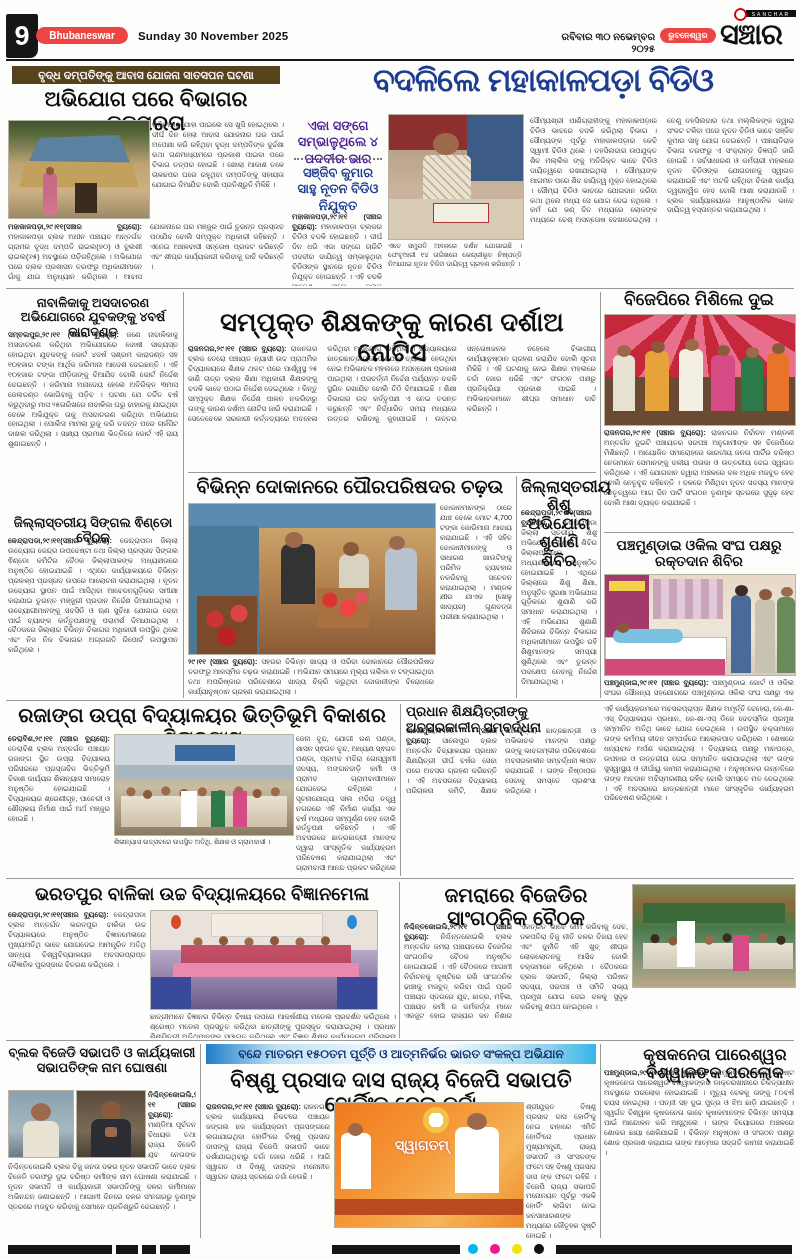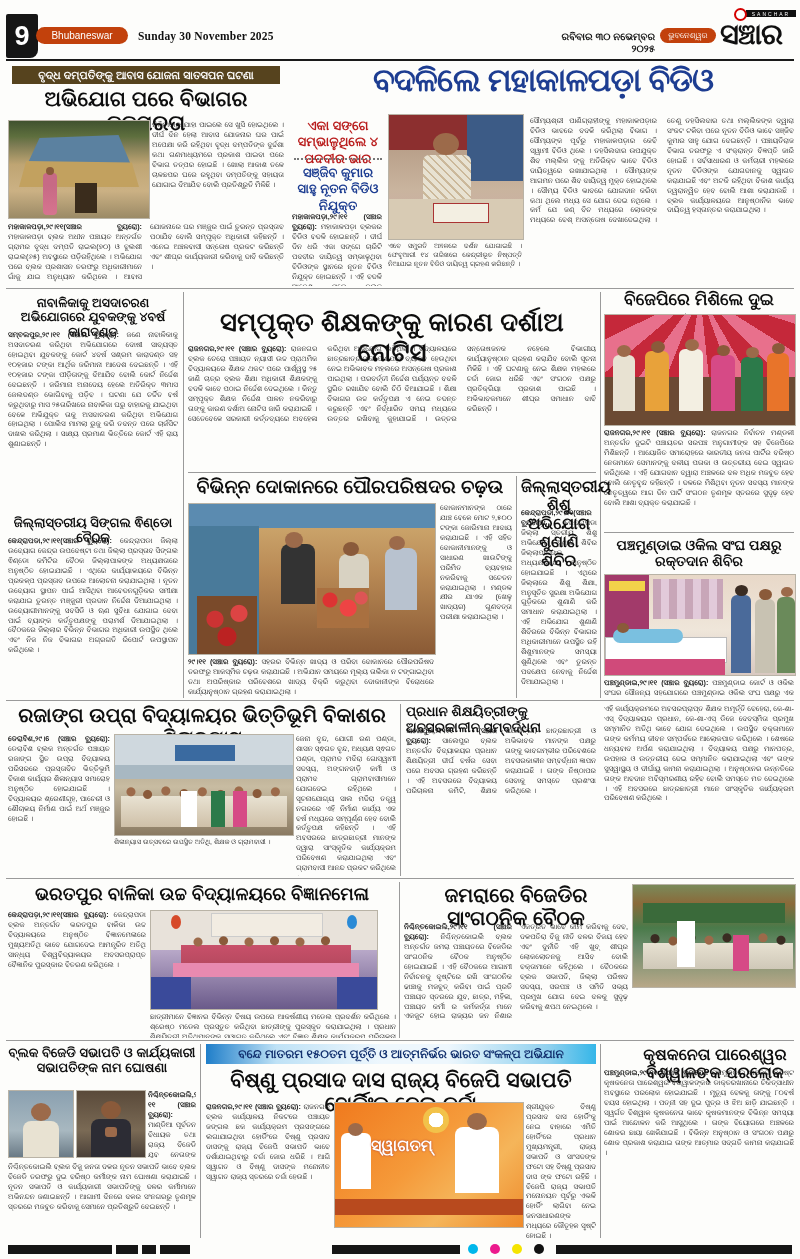--- a/index.html
+++ b/index.html
@@ -1,22 +1,22 @@
 <!DOCTYPE html>
 <html><head>
 <meta charset="utf-8">
 <style>
   html,body{margin:0;padding:0;background:#e8e8e8;}
   #page{position:relative;width:800px;height:1259px;background:#fdfdfb;margin:0 auto;
         font-family:"Liberation Sans","DejaVu Sans",sans-serif;color:#111;overflow:hidden;}
   .abs{position:absolute;}
   
   .pgnum{background:#161616;color:#fff;font-weight:bold;font-size:27px;display:flex;align-items:center;justify-content:center;border-radius:2px 2px 8px 2px;}
-  .pill{background:#c2410c;color:#fff;font-weight:normal;display:flex;align-items:center;justify-content:center;border-radius:10px;}
-  .dateen{font-weight:bold;font-size:11.5px;letter-spacing:.2px;font-family:Liberation Serif, serif;}
+  .pill{background:#ef4444;color:#fff;font-weight:bold;display:flex;align-items:center;justify-content:center;border-radius:10px;}
+  .dateen{font-weight:bold;font-size:11.5px;letter-spacing:.2px;}
   .dateod{font-weight:bold;font-size:10px;}
   .masthead{font-weight:bold;font-size:29px;letter-spacing:-1px;color:#101010;line-height:1;}
   .mast-en{background:#101010;color:#fff;font-size:5px;letter-spacing:2px;display:flex;align-items:center;justify-content:center;}
   .redring{width:9px;height:9px;border:2px solid #d40000;border-radius:50%;background:#fff;}
   .hline{background:#1a1a1a;}
   .gline{background:#9a9a9a;}
   
   .kickbar{background:#56431e;color:#fff;font-weight:bold;display:flex;align-items:center;justify-content:center;}
   .kickline{display:flex;align-items:center;gap:8px;font-weight:bold;color:#111;}
   .kickline .bar{flex:1;height:5px;background:#8a8a8a;}
@@ -71,21 +71,21 @@
   </div>
   <div class="abs b" style="left:152px;top:120px;width:132px;height:98px;">
     <span>ମିଳିବାଠାରୁ ଯାହା ପାଇଲେ ସେ ଖୁସି ହୋଇଥିଲେ । ଦୀର୍ଘ ଦିନ ହେଲା ଆବାସ ଯୋଜନାର ଘର ପାଇଁ ଅପେକ୍ଷା କରି ରହିଥିବା ବୃଦ୍ଧ ଦମ୍ପତିଙ୍କ ଦୁର୍ଦ୍ଦଶା କଥା ଗଣମାଧ୍ୟମରେ ପ୍ରକାଶ ପାଇବା ପରେ ବିଭାଗ ତତ୍ପର ହୋଇଛି । ଖୋଲା ଆକାଶ ତଳେ ଚାଳଛପର ଘରେ ରହୁଥିବା ଦମ୍ପତିଙ୍କୁ ସହାୟତା ଯୋଗାଇ ଦିଆଯିବ ବୋଲି ପ୍ରତିଶ୍ରୁତି ମିଳିଛି ।</span>
   </div>
   <div class="abs b" style="left:8px;top:222px;width:276px;height:60px;column-count:2;column-gap:8px;">
     <b class="dl">ମହାକାଳପଡ଼ା,୨୯।୧୧(ସଞ୍ଚାର ବ୍ୟୁରୋ):</b> <span>ମହାକାଳପଡ଼ା ବ୍ଲକ ଅଧୀନ ପଞ୍ଚାୟତ ଅନ୍ତର୍ଗତ ଗ୍ରାମର ବୃଦ୍ଧ ଦମ୍ପତି ରାଇଲ(୭୦) ଓ ବୁଲଶୀ ରାଇଲ(୬୫) ଅବସ୍ଥାରେ ପଡ଼ିରହିଥିଲେ । ଅଭିଯୋଗ ପରେ ବ୍ଲକ ପ୍ରଶାସନ ତରଫରୁ ଅଧିକାରୀମାନେ ଗାଁକୁ ଯାଇ ଅନୁଧ୍ୟାନ କରିଥିଲେ । ଆବାସ ଯୋଜନାରେ ଘର ମଞ୍ଜୁର ପାଇଁ ତୁରନ୍ତ ପ୍ରସ୍ତାବ ପଠାଯିବ ବୋଲି ସମ୍ପୃକ୍ତ ଅଧିକାରୀ କହିଛନ୍ତି । ଏନେଇ ଅଞ୍ଚଳବାସୀ ସନ୍ତୋଷ ପ୍ରକଟ କରିଛନ୍ତି ଏବଂ ଶୀଘ୍ର କାର୍ଯ୍ୟକାରୀ କରିବାକୁ ଦାବି କରିଛନ୍ତି ।</span>
   </div>
 
   <div class="abs head headblue" style="left:292px;top:62px;width:502px;font-size:32px;letter-spacing:-1px;">ବଦଳିଲେ ମହାକାଳପଡ଼ା ବିଡିଓ</div>
 
-  <div class="abs deck" style="left:292px;top:118px;width:92px;font-size:13px;color:#b91c1c;">ଏକା ସଙ୍ଗେ ସମ୍ଭାଳୁଥିଲେ ୪ ପଦବୀର ଭାର</div>
+  <div class="abs deck" style="left:292px;top:118px;width:92px;font-size:13px;color:#4c1d95;">ଏକା ସଙ୍ଗେ ସମ୍ଭାଳୁଥିଲେ ୪ ପଦବୀର ଭାର</div>
   <div class="abs dotted" style="left:294px;top:158px;width:88px;"></div>
   <div class="abs deck headblue" style="left:292px;top:165px;width:92px;font-size:13px;">ସଞ୍ଜିବ କୁମାର ସାହୁ ନୂତନ ବିଡିଓ ନିଯୁକ୍ତ</div>
   <div class="abs b" style="left:292px;top:212px;width:90px;height:74px;">
     <b class="dl">ମହାକାଳପଡ଼ା,୨୯।୧୧ (ସଞ୍ଚାର ବ୍ୟୁରୋ):</b> <span>ମହାକାଳପଡ଼ା ବ୍ଲକର ବିଡିଓ ବଦଳି ହୋଇଛନ୍ତି । ଦୀର୍ଘ ଦିନ ଧରି ଏକା ସଙ୍ଗେ ଚାରିଟି ପଦବୀର ଦାୟିତ୍ୱ ସମ୍ଭାଳୁଥିବା ବିଡିଓଙ୍କ ସ୍ଥାନରେ ନୂତନ ବିଡିଓ ନିଯୁକ୍ତ ହୋଇଛନ୍ତି । ଏହି ବଦଳି ଆଦେଶ ପରେ ବ୍ଲକ ପ୍ରଶାସନିକ ମହଲରେ ଚର୍ଚ୍ଚା ଜୋର ଧରିଛି ।</span>
   </div>
 
   <div class="ph" style="left:388px;top:114px;width:134px;height:124px;background:linear-gradient(180deg,#8c2f2f 0%,#8c2f2f 28%,#b9a08a 28%,#c9b49e 60%,#caa 100%);">
     <i style="left:78px;top:0;width:56px;height:66px;background:#3c5b86;"></i>
     <i style="left:44px;top:18px;width:26px;height:22px;background:#9c6a4a;border-radius:50%;"></i>
     <i style="left:34px;top:40px;width:48px;height:44px;background:repeating-linear-gradient(45deg,#e8e2d2 0 4px,#cbb89a 4px 6px);border-radius:6px 6px 0 0;"></i>
@@ -126,21 +126,21 @@
     <i style="left:8px;top:92px;width:60px;height:58px;background:radial-gradient(circle at 30% 40%,#c33 8px,transparent 9px),radial-gradient(circle at 70% 30%,#d44 8px,transparent 9px),radial-gradient(circle at 50% 70%,#b22 9px,transparent 10px),#7a4a2a;"></i>
     <i style="left:92px;top:40px;width:34px;height:60px;background:#333;border-radius:8px 8px 0 0;"></i>
     <i style="left:96px;top:28px;width:18px;height:16px;background:#9c6a4a;border-radius:50%;"></i>
     <i style="left:150px;top:50px;width:30px;height:54px;background:#d8d2c2;border-radius:8px 8px 0 0;"></i>
     <i style="left:154px;top:38px;width:16px;height:14px;background:#8a5a3a;border-radius:50%;"></i>
     <i style="left:196px;top:44px;width:32px;height:62px;background:#b8c2cf;border-radius:8px 8px 0 0;"></i>
     <i style="left:200px;top:32px;width:16px;height:14px;background:#9c6a4a;border-radius:50%;"></i>
     <i style="left:128px;top:84px;width:52px;height:40px;background:radial-gradient(circle at 25% 30%,#d33 7px,transparent 8px),radial-gradient(circle at 60% 50%,#e44 8px,transparent 9px),radial-gradient(circle at 85% 25%,#d55 6px,transparent 7px),#a97040;"></i>
   </div>
   <div class="abs b" style="left:440px;top:503px;width:72px;height:195px;">
-    <span>ଦୋକାନମାନଙ୍କ ଠାରେ ଯାଞ୍ଚ ବେଳେ ମୋଟ ୨,୫୦୦ ଟଙ୍କା ଜୋରିମାନା ଆଦାୟ କରାଯାଇଛି । ଏହି ସହିତ ଦୋକାନୀମାନଙ୍କୁ ଓ ସାଧାରଣ ଖାଉଟିଙ୍କୁ ପରିମିତ ବ୍ୟବହାର ନକରିବାକୁ ସଚେତନ କରାଯାଇଥିଲା । ମଣ୍ଡଳ କ୍ଷୀର ଯାଏକ (ଖେଳୁ ଖାଦ୍ୟର) ଗୁଣବତ୍ତା ପରୀକ୍ଷା କରାଯାଇଥିଲା ।</span>
+    <span>ଦୋକାନମାନଙ୍କ ଠାରେ ଯାଞ୍ଚ ବେଳେ ମୋଟ 4,700 ଟଙ୍କା ଜୋରିମାନା ଆଦାୟ କରାଯାଇଛି । ଏହି ସହିତ ଦୋକାନୀମାନଙ୍କୁ ଓ ସାଧାରଣ ଖାଉଟିଙ୍କୁ ପରିମିତ ବ୍ୟବହାର ନକରିବାକୁ ସଚେତନ କରାଯାଇଥିଲା । ମଣ୍ଡଳ କ୍ଷୀର ଯାଏକ (ଖେଳୁ ଖାଦ୍ୟର) ଗୁଣବତ୍ତା ପରୀକ୍ଷା କରାଯାଇଥିଲା ।</span>
   </div>
   <div class="abs b" style="left:188px;top:657px;width:246px;height:41px;">
     <b class="dl">୨୯।୧୧ (ସଞ୍ଚାର ବ୍ୟୁରୋ):</b> <span>ସହରର ବିଭିନ୍ନ ଖାଦ୍ୟ ଓ ପରିବା ଦୋକାନରେ ପୌରପରିଷଦ ତରଫରୁ ଆକସ୍ମିକ ଚଢ଼ଉ କରାଯାଇଛି । ଅଭିଯାନ ସମୟରେ ମୂଲ୍ୟ ତାଲିକା ନ ଟଙ୍ଗାଇଥିବା ତଥା ଅପରିଷ୍କାର ପରିବେଶରେ ଖାଦ୍ୟ ବିକ୍ରି କରୁଥିବା ଦୋକାନୀଙ୍କ ବିରୋଧରେ କାର୍ଯ୍ୟାନୁଷ୍ଠାନ ଗ୍ରହଣ କରାଯାଇଥିଲା ।</span>
   </div>
 
   <div class="abs head" style="left:521px;top:478px;width:76px;font-size:16px;">ଜିଲ୍ଲାସ୍ତରୀୟ ଶିଶୁ ଅଭିଯୋଗ ଶୁଣାଣି ଶିବିର</div>
   <div class="abs b" style="left:521px;top:508px;width:76px;height:190px;">
     <b class="dl">କେନ୍ଦ୍ରାପଡା,୨୯।୧୧(ସଞ୍ଚାର ବ୍ୟୁରୋ):</b> <span>କେନ୍ଦ୍ରାପଡା ଜିଲ୍ଲା ସ୍ତରୀୟ ଶିଶୁ ଅଭିଯୋଗ ଶୁଣାଣି ଶିବିର ଜିଲ୍ଲାପାଳଙ୍କ ଅଧ୍ୟକ୍ଷତାରେ ଅନୁଷ୍ଠିତ ହୋଇଯାଇଛି । ଏଥିରେ ଜିଲ୍ଲାରେ ଶିଶୁ ଶିକ୍ଷା, ଅନୁସୂଚିତ ସୁରକ୍ଷା ଅଭିଯୋଗ ଗୁଡ଼ିକରେ ଶୁଣାଣି କରି ସମାଧାନ କରାଯାଇଥିଲା । ଏହି ଅଭିଯୋଗ ଶୁଣାଣି ଶିବିରରେ ବିଭିନ୍ନ ବିଭାଗର ଅଧିକାରୀମାନେ ଉପସ୍ଥିତ ରହି ଶିଶୁମାନଙ୍କ ସମସ୍ୟା ଶୁଣିଥିଲେ ଏବଂ ତୁରନ୍ତ ପଦକ୍ଷେପ ନେବାକୁ ନିର୍ଦ୍ଦେଶ ଦିଆଯାଇଥିଲା ।</span>
   </div>
 
@@ -184,21 +184,21 @@
   </div>
   <div class="abs b" style="left:604px;top:678px;width:190px;height:20px;">
     <b class="dl">ପଞ୍ଚମୁଣ୍ଡାଇ,୨୯।୧୧ (ସଞ୍ଚାର ବ୍ୟୁରୋ):</b> <span>ପଞ୍ଚମୁଣ୍ଡାଇ କୋର୍ଟ ଓ ଓକିଲ ସଂଘର ସୌଜନ୍ୟ ସହଯୋଗରେ ପଞ୍ଚମୁଣ୍ଡାଇ ଓକିଲ ସଂଘ ପକ୍ଷରୁ ଏକ ରକ୍ତଦାନ ଶିବିର ଅନୁଷ୍ଠିତ ହୋଇଯାଇଛି । ଏହି ଶିବିରରେ ବହୁ ଓକିଲ ତଥା ଯୁବକ ସ୍ୱେଚ୍ଛାକୃତ ଭାବେ ରକ୍ତଦାନ କରିଥିଲେ ।</span>
   </div>
 
   <div class="abs gline" style="left:6px;top:700px;width:788px;height:1px;"></div>
   <div class="abs gline" style="left:400px;top:704px;width:1px;height:172px;"></div>
 
   <div class="abs head" style="left:8px;top:704px;width:388px;font-size:20px;">ରଜାଙ୍ଗ ଉପ୍ରା ବିଦ୍ୟାଳୟର ଭିତ୍ତିଭୂମି ବିକାଶର ଶିଳାନ୍ୟାସ</div>
   <div class="abs b" style="left:8px;top:734px;width:102px;height:142px;">
-    <b class="dl">ଡେରାବିଶ,୨୯।6 (ସଞ୍ଚାର ବ୍ୟୁରୋ):</b> <span>ଡେରାବିଶ ବ୍ଲକ ଅନ୍ତର୍ଗତ ପଞ୍ଚାୟତ ରଜାଙ୍ଗ ସ୍ଥିତ ଉପ୍ରା ବିଦ୍ୟାଳୟ ପରିସରରେ ପ୍ରସ୍ତାବିତ ଭିତ୍ତିଭୂମି ବିକାଶ କାର୍ଯ୍ୟର ଶିଳାନ୍ୟାସ ସମାରୋହ ଅନୁଷ୍ଠିତ ହୋଇଯାଇଛି । ବିଦ୍ୟାଳୟର ଶ୍ରେଣୀଗୃହ, ପାଚେରୀ ଓ ଶୌଚାଳୟ ନିର୍ମାଣ ପାଇଁ ଅର୍ଥ ମଞ୍ଜୁର ହୋଇଛି ।</span>
+    <b class="dl">ଡେରାବିଶ,୨୯।୧୧ (ସଞ୍ଚାର ବ୍ୟୁରୋ):</b> <span>ଡେରାବିଶ ବ୍ଲକ ଅନ୍ତର୍ଗତ ପଞ୍ଚାୟତ ରଜାଙ୍ଗ ସ୍ଥିତ ଉପ୍ରା ବିଦ୍ୟାଳୟ ପରିସରରେ ପ୍ରସ୍ତାବିତ ଭିତ୍ତିଭୂମି ବିକାଶ କାର୍ଯ୍ୟର ଶିଳାନ୍ୟାସ ସମାରୋହ ଅନୁଷ୍ଠିତ ହୋଇଯାଇଛି । ବିଦ୍ୟାଳୟର ଶ୍ରେଣୀଗୃହ, ପାଚେରୀ ଓ ଶୌଚାଳୟ ନିର୍ମାଣ ପାଇଁ ଅର୍ଥ ମଞ୍ଜୁର ହୋଇଛି ।</span>
   </div>
   <div class="ph" style="left:114px;top:734px;width:178px;height:100px;background:linear-gradient(180deg,#cfd8de 0%,#cfd8de 34%,#b9ac92 34%,#c8bca2 52%,#8a7a62 100%);">
     <i style="left:60px;top:10px;width:60px;height:16px;background:#3a6aa0;"></i>
     <i style="left:0;top:30px;width:178px;height:14px;background:#a8b8c2;"></i>
     <i style="left:6px;top:48px;width:166px;height:44px;background:radial-gradient(circle at 6% 20%,#9c6a4a 4px,transparent 5px),radial-gradient(circle at 16% 26%,#8a5a3a 4px,transparent 5px),radial-gradient(circle at 27% 18%,#9c6a4a 4px,transparent 5px),radial-gradient(circle at 38% 24%,#8a5a3a 4px,transparent 5px),radial-gradient(circle at 49% 20%,#9c6a4a 4px,transparent 5px),radial-gradient(circle at 60% 26%,#8a5a3a 4px,transparent 5px),radial-gradient(circle at 71% 18%,#9c6a4a 4px,transparent 5px),radial-gradient(circle at 82% 24%,#8a5a3a 4px,transparent 5px),radial-gradient(circle at 93% 20%,#9c6a4a 4px,transparent 5px),linear-gradient(180deg,transparent 0 30%,#e8e2d2 30%,#cfc0a8 100%);"></i>
     <i style="left:66px;top:56px;width:16px;height:36px;background:#fff;"></i>
     <i style="left:96px;top:56px;width:14px;height:36px;background:#2c7a4a;"></i>
     <i style="left:118px;top:56px;width:14px;height:36px;background:#d64a86;"></i>
   </div>
   <div class="abs cap" style="left:114px;top:838px;width:178px;height:22px;">ଶିଳାନ୍ୟାସ ଉତ୍ସବରେ ଉପସ୍ଥିତ ଅତିଥି, ଶିକ୍ଷକ ଓ ଗ୍ରାମବାସୀ ।</div>
@@ -273,21 +273,21 @@
   <div class="abs b" style="left:206px;top:1102px;width:124px;height:136px;">
     <b class="dl">ରାଜନଗର,୨୯।୧୧ (ସଞ୍ଚାର ବ୍ୟୁରୋ):</b> <span>ରାଜନଗର ବ୍ଲକ କାର୍ଯ୍ୟାଳୟ ନିକଟରେ ପଞ୍ଚାୟତ ଜଙ୍ଗଲ ଛକ କାର୍ଯ୍ୟକ୍ରମ ପ୍ରସଙ୍ଗରେ ଲଗାଯାଇଥିବା ହୋର୍ଡିଂରେ ବିଷ୍ଣୁ ପ୍ରସାଦ ଦାସଙ୍କୁ ରାଜ୍ୟ ବିଜେପି ସଭାପତି ଭାବେ ଦର୍ଶାଯାଇଥିବାରୁ ଚର୍ଚ୍ଚା ଜୋର ଧରିଛି । ଆଗି ସ୍ୱାଗତ ଓ ବିଷ୍ଣୁ ଦାସଙ୍କ ମନୋନୀତ ସ୍ୱାଗତ ରାଜ୍ୟ ସ୍ତରରେ ଚର୍ଚ୍ଚା ହେଉଛି ।</span>
   </div>
   <div class="ph" style="left:334px;top:1102px;width:188px;height:124px;background:linear-gradient(135deg,#f07a1e 0%,#f59a3a 45%,#f5b55a 70%,#ef8a2a 100%);">
     <i style="left:6px;top:30px;width:30px;height:56px;background:#fff;border-radius:6px 6px 0 0;"></i>
     <i style="left:13px;top:20px;width:15px;height:13px;background:#9c6a4a;border-radius:50%;"></i>
     <i style="left:120px;top:24px;width:44px;height:66px;background:#fff;border-radius:8px 8px 0 0;"></i>
     <i style="left:132px;top:10px;width:20px;height:17px;background:#9c6a4a;border-radius:50%;"></i>
     <i style="left:88px;top:4px;width:26px;height:26px;background:radial-gradient(circle,#fff 40%,#f2c24a 41%);border-radius:50%;"></i>
     <i style="left:0;top:96px;width:188px;height:16px;background:#b84a1e;"></i>
-    <span class="banner-text" style="left:36px;top:34px;font-size:16px;">ସ୍ୱାଗତମ୍</span>
+    <span class="banner-text" style="left:60px;top:34px;font-size:14px;">ସ୍ୱାଗତମ୍</span>
   </div>
   <div class="abs b" style="left:526px;top:1102px;width:70px;height:136px;">
     <span>ଶ୍ରୀଯୁକ୍ତ ବିଷ୍ଣୁ ପ୍ରସାଦ ଦାସ ହୋର୍ଡିଂକୁ ନେଇ ବାହାରେ ଏମିତି ହୋର୍ଡିଂରେ ପ୍ରଧାନ ମୁଖ୍ୟମନ୍ତ୍ରୀ, ରାଜ୍ୟ ସଭାପତି ଓ ସାଂସଦଙ୍କ ଫଟୋ ସହ ବିଷ୍ଣୁ ପ୍ରସାଦ ଦାସ ଙ୍କ ଫଟୋ ରହିଛି । ବିଜେପି ରାଜ୍ୟ ସଭାପତି ମନୋନୟନ ପୂର୍ବରୁ ଏଭଳି ହୋର୍ଡିଂ ଲାଗିବା ନେଇ ଜନସାଧାରଣଙ୍କ ମଧ୍ୟରେ କୌତୂହଳ ସୃଷ୍ଟି ହୋଇଛି ।</span>
   </div>
 
   <div class="abs head" style="left:620px;top:1046px;width:190px;font-size:16px;">କୃଷକନେତା ପାରେଶ୍ୱର ବିଶ୍ୱାଳଙ୍କ ପରଲୋକ</div>
   <div class="abs b" style="left:604px;top:1068px;width:190px;height:170px;">
     <b class="dl">ପଞ୍ଚମୁଣ୍ଡାଇ,୨୯।୧୧ (ସଞ୍ଚାର ବ୍ୟୁରୋ):</b> <span>ପଞ୍ଚମୁଣ୍ଡାଇ ଅଞ୍ଚଳର ବିଶିଷ୍ଟ କୃଷକନେତା ପାରେଶ୍ୱର ବିଶ୍ୱାଳଙ୍କର ଡାକ୍ତରଖାନାରେ ଚିକିତ୍ସାଧୀନ ଅବସ୍ଥାରେ ପରଲୋକ ହୋଇଯାଇଛି । ମୃତ୍ୟୁ ବେଳକୁ ତାଙ୍କୁ ୮୦ବର୍ଷ ବୟସ ହୋଇଥିଲା । ପତ୍ନୀ ସହ ଦୁଇ ପୁତ୍ର ଓ ଝିଅ ଛାଡ଼ି ଯାଇଛନ୍ତି । ସ୍ୱର୍ଗତ ବିଶ୍ୱାଳ କୃଷକନେତା ଭାବେ କୃଷକମାନଙ୍କ ବିଭିନ୍ନ ସମସ୍ୟା ପାଇଁ ଆନ୍ଦୋଳନ କରି ଆସୁଥିଲେ । ତାଙ୍କ ବିୟୋଗରେ ଅଞ୍ଚଳରେ ଶୋକର ଛାୟା ଖେଳିଯାଇଛି । ବିଭିନ୍ନ ଅନୁଷ୍ଠାନ ଓ ସଂଗଠନ ପକ୍ଷରୁ ଶୋକ ପ୍ରକାଶ କରାଯାଇ ତାଙ୍କ ଆତ୍ମାର ସଦ୍‌ଗତି କାମନା କରାଯାଇଛି ।</span>
   </div>
 

